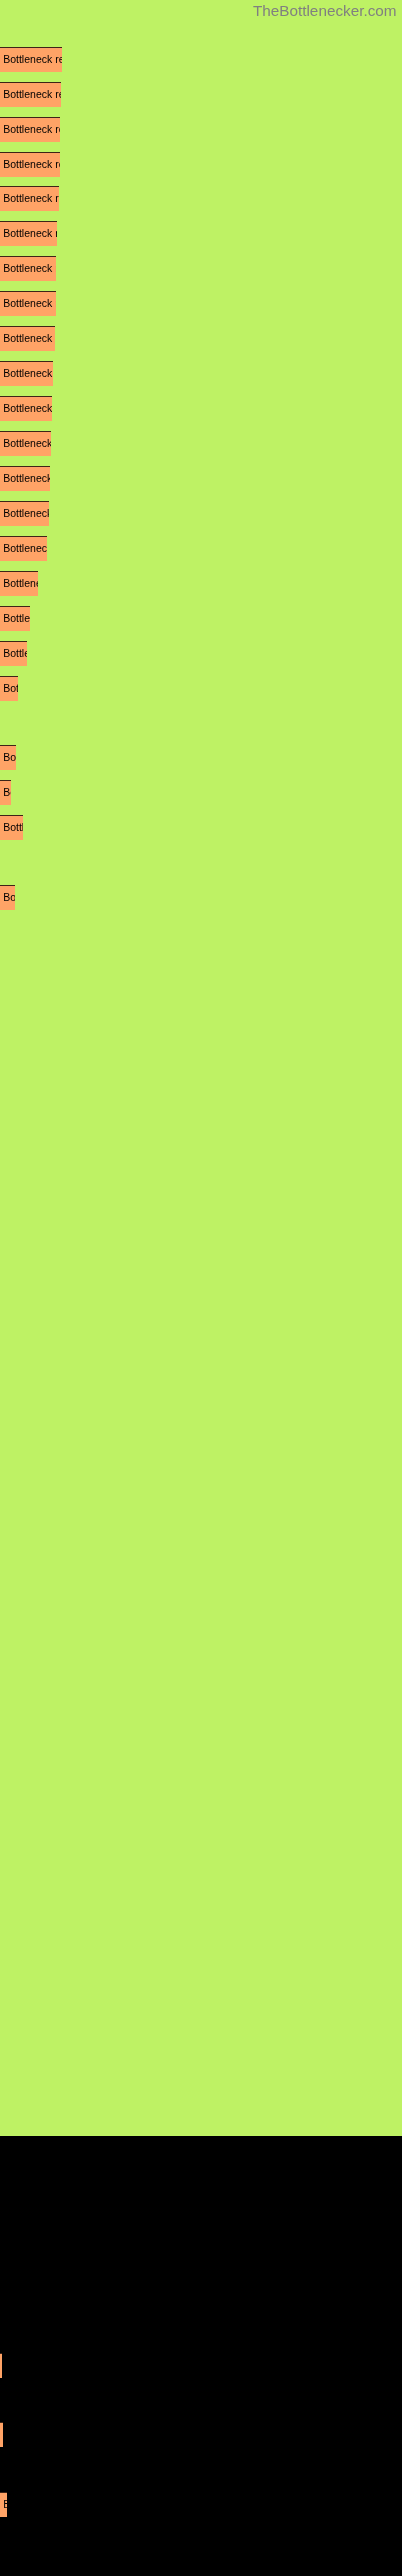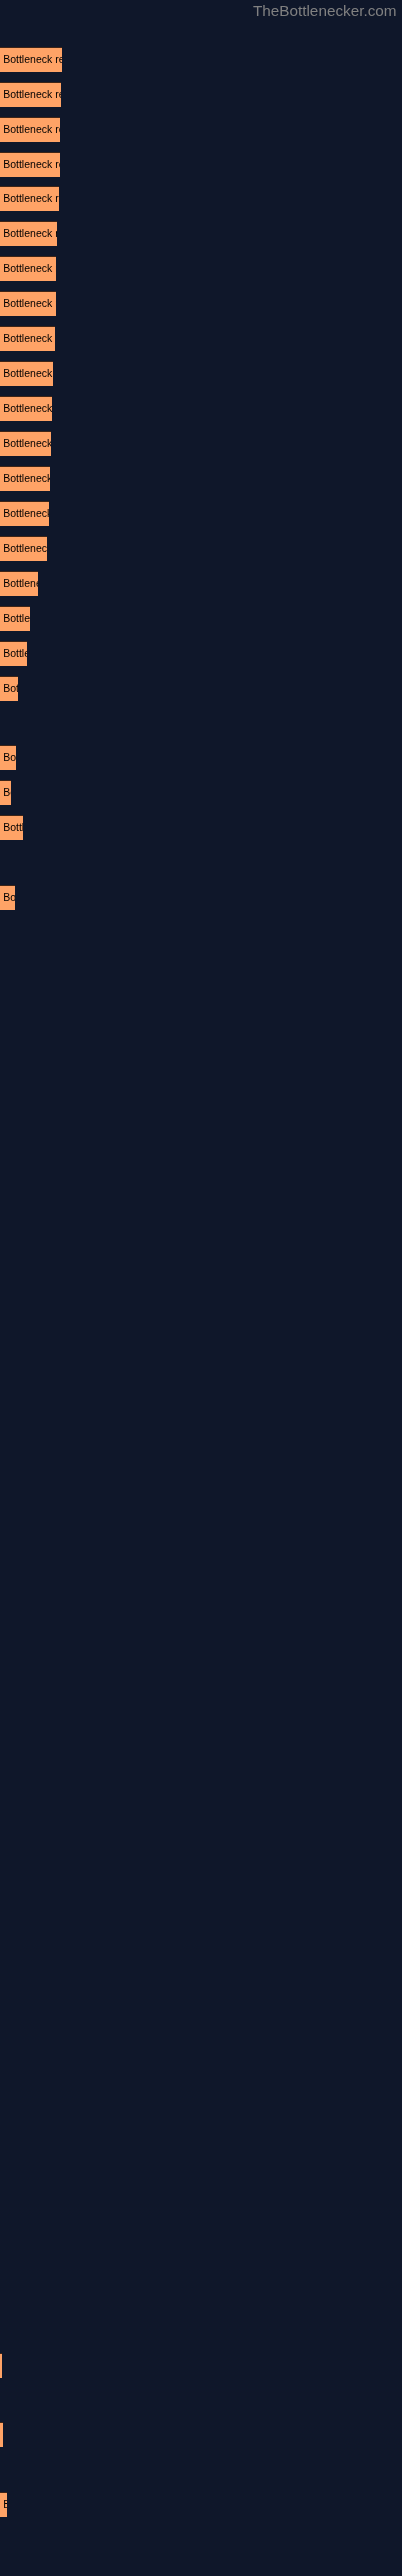--- a/index.html
+++ b/index.html
@@ -12,22 +12,22 @@
     height: 2576px;
     position: relative;
     overflow: hidden;
     font-family: "Liberation Sans", sans-serif;
   }
   #chart-root {
     position: absolute;
     left: 0;
     top: 0;
     width: 403px;
-    height: 2576px;
-    background: #0f172a;
+    height: 2136px;
+    background: #bef264;
   }
   .site-title {
     position: absolute;
     right: 6.4px;
     top: 1.6px;
     color: #808080;
     font-family: "Liberation Sans", sans-serif;
     font-size: 15.3px;
     line-height: 17.7px;
     white-space: nowrap;

